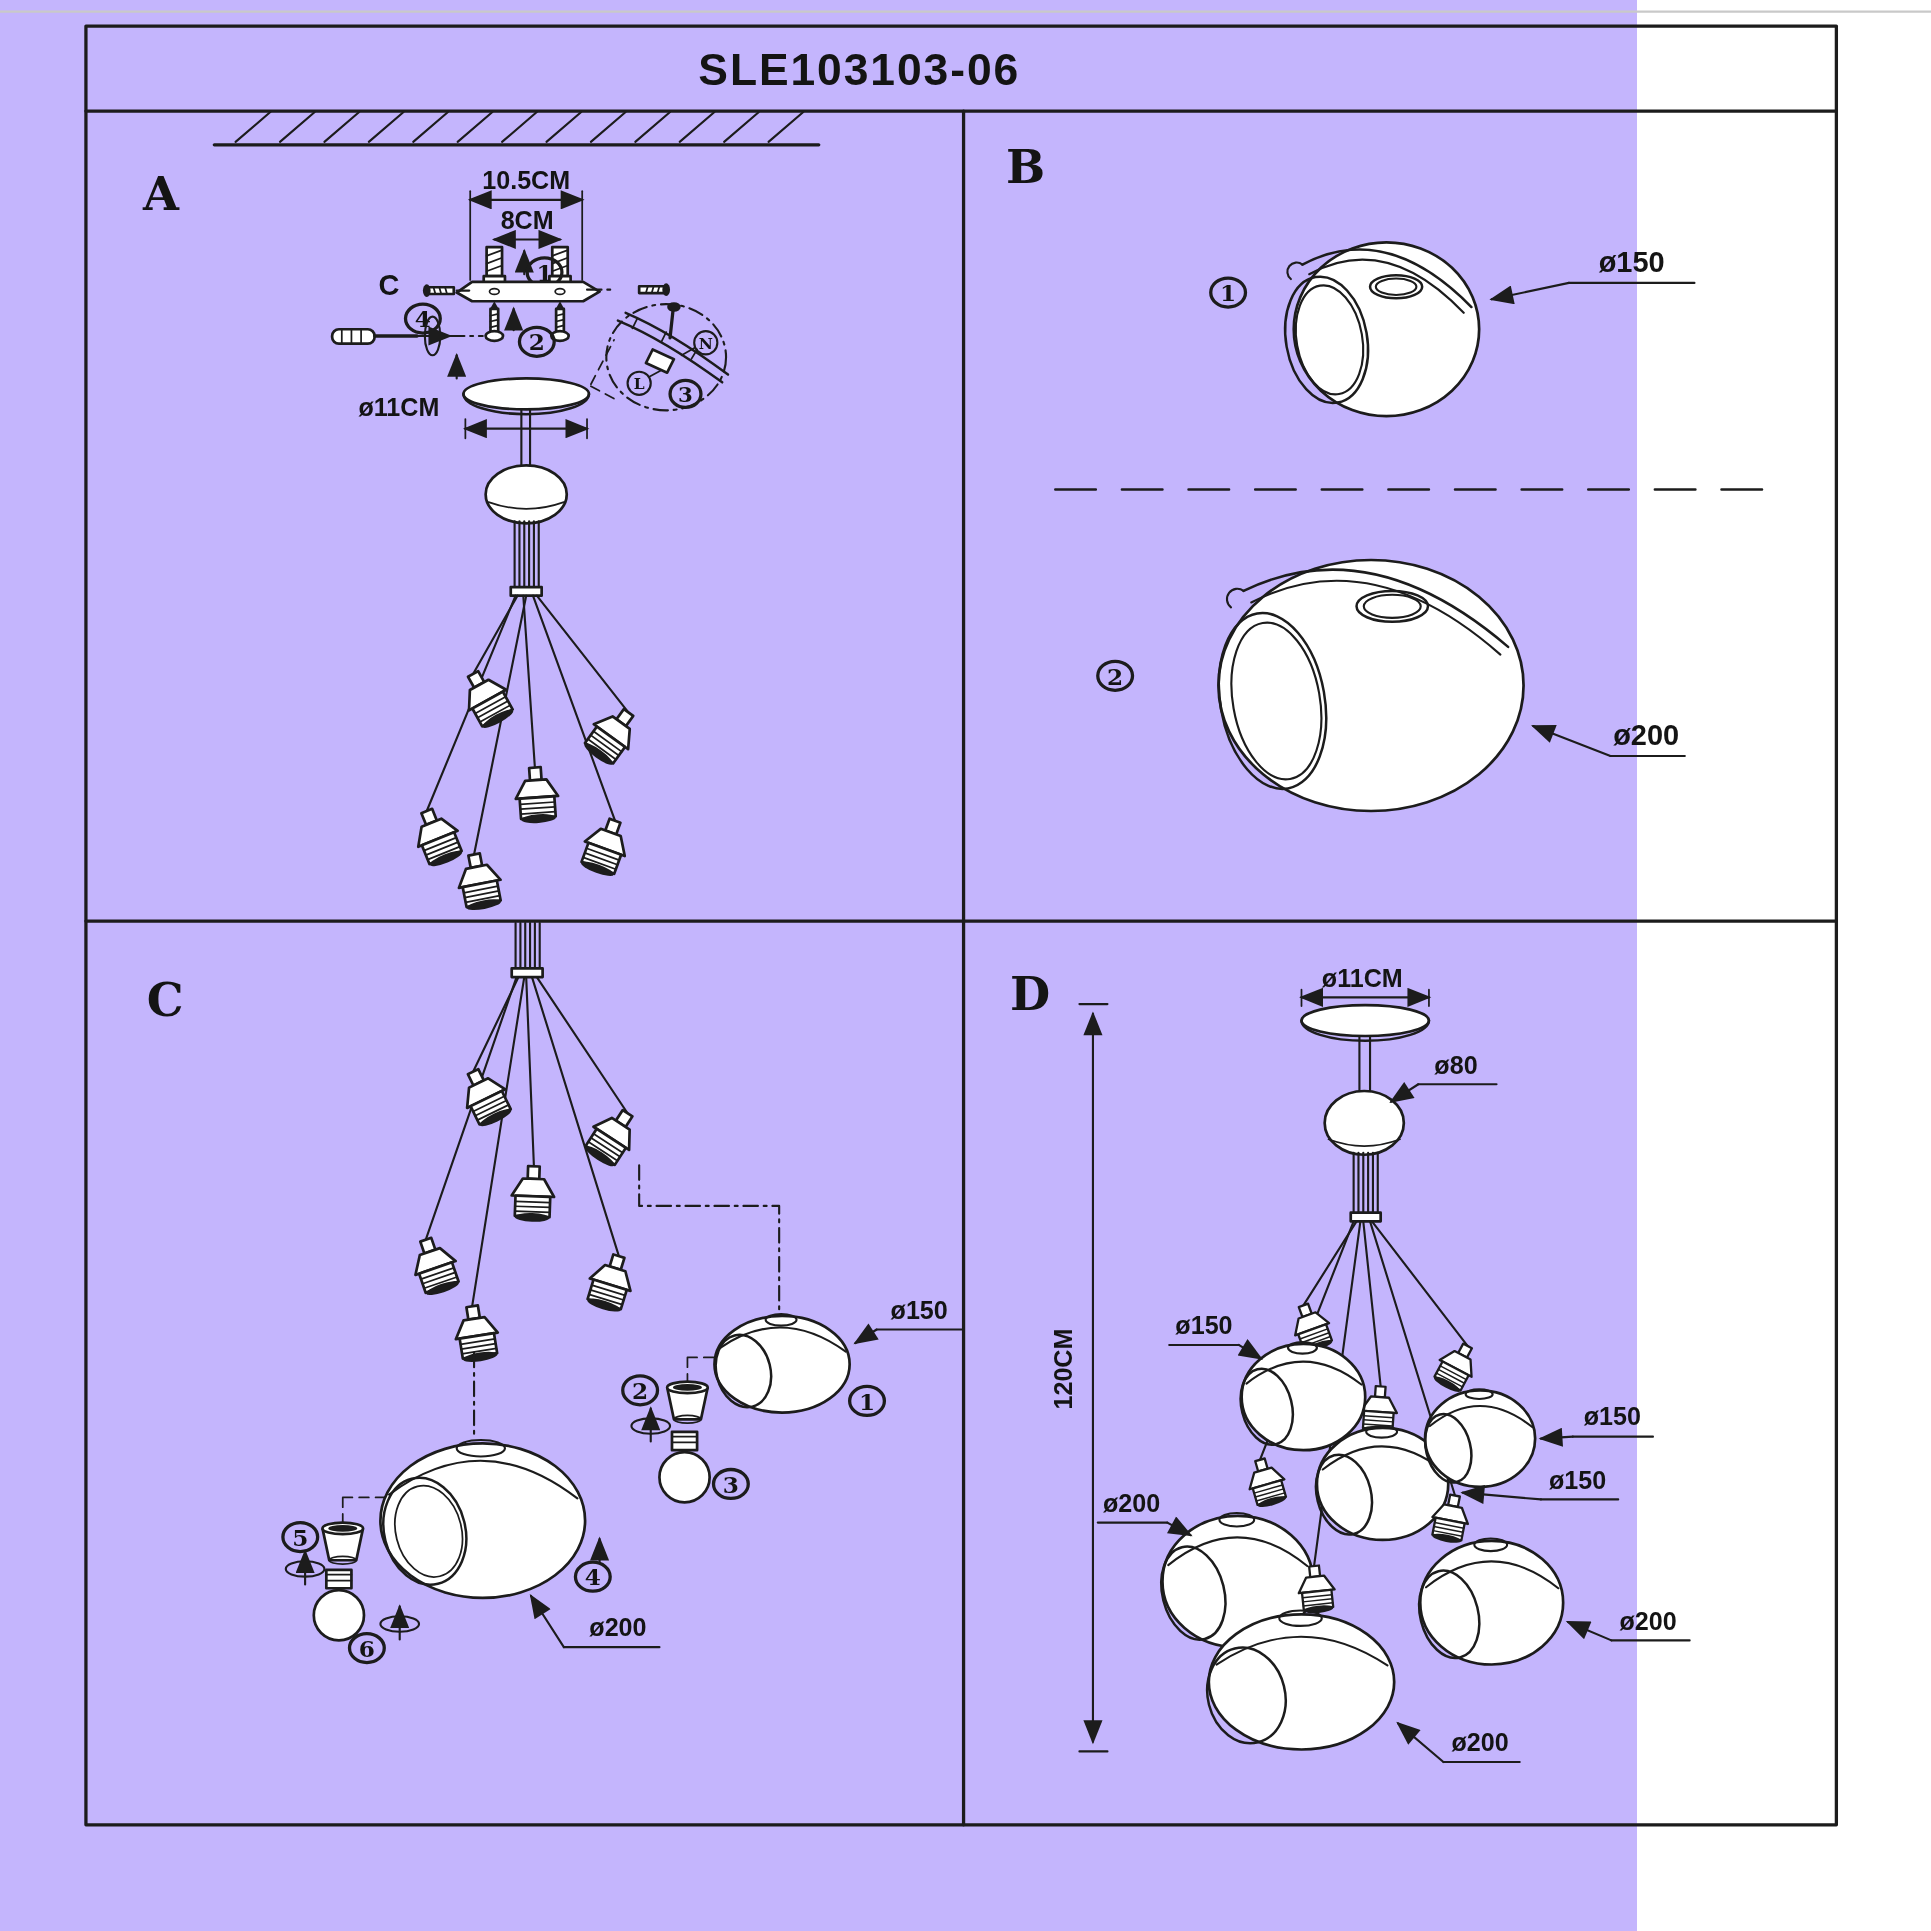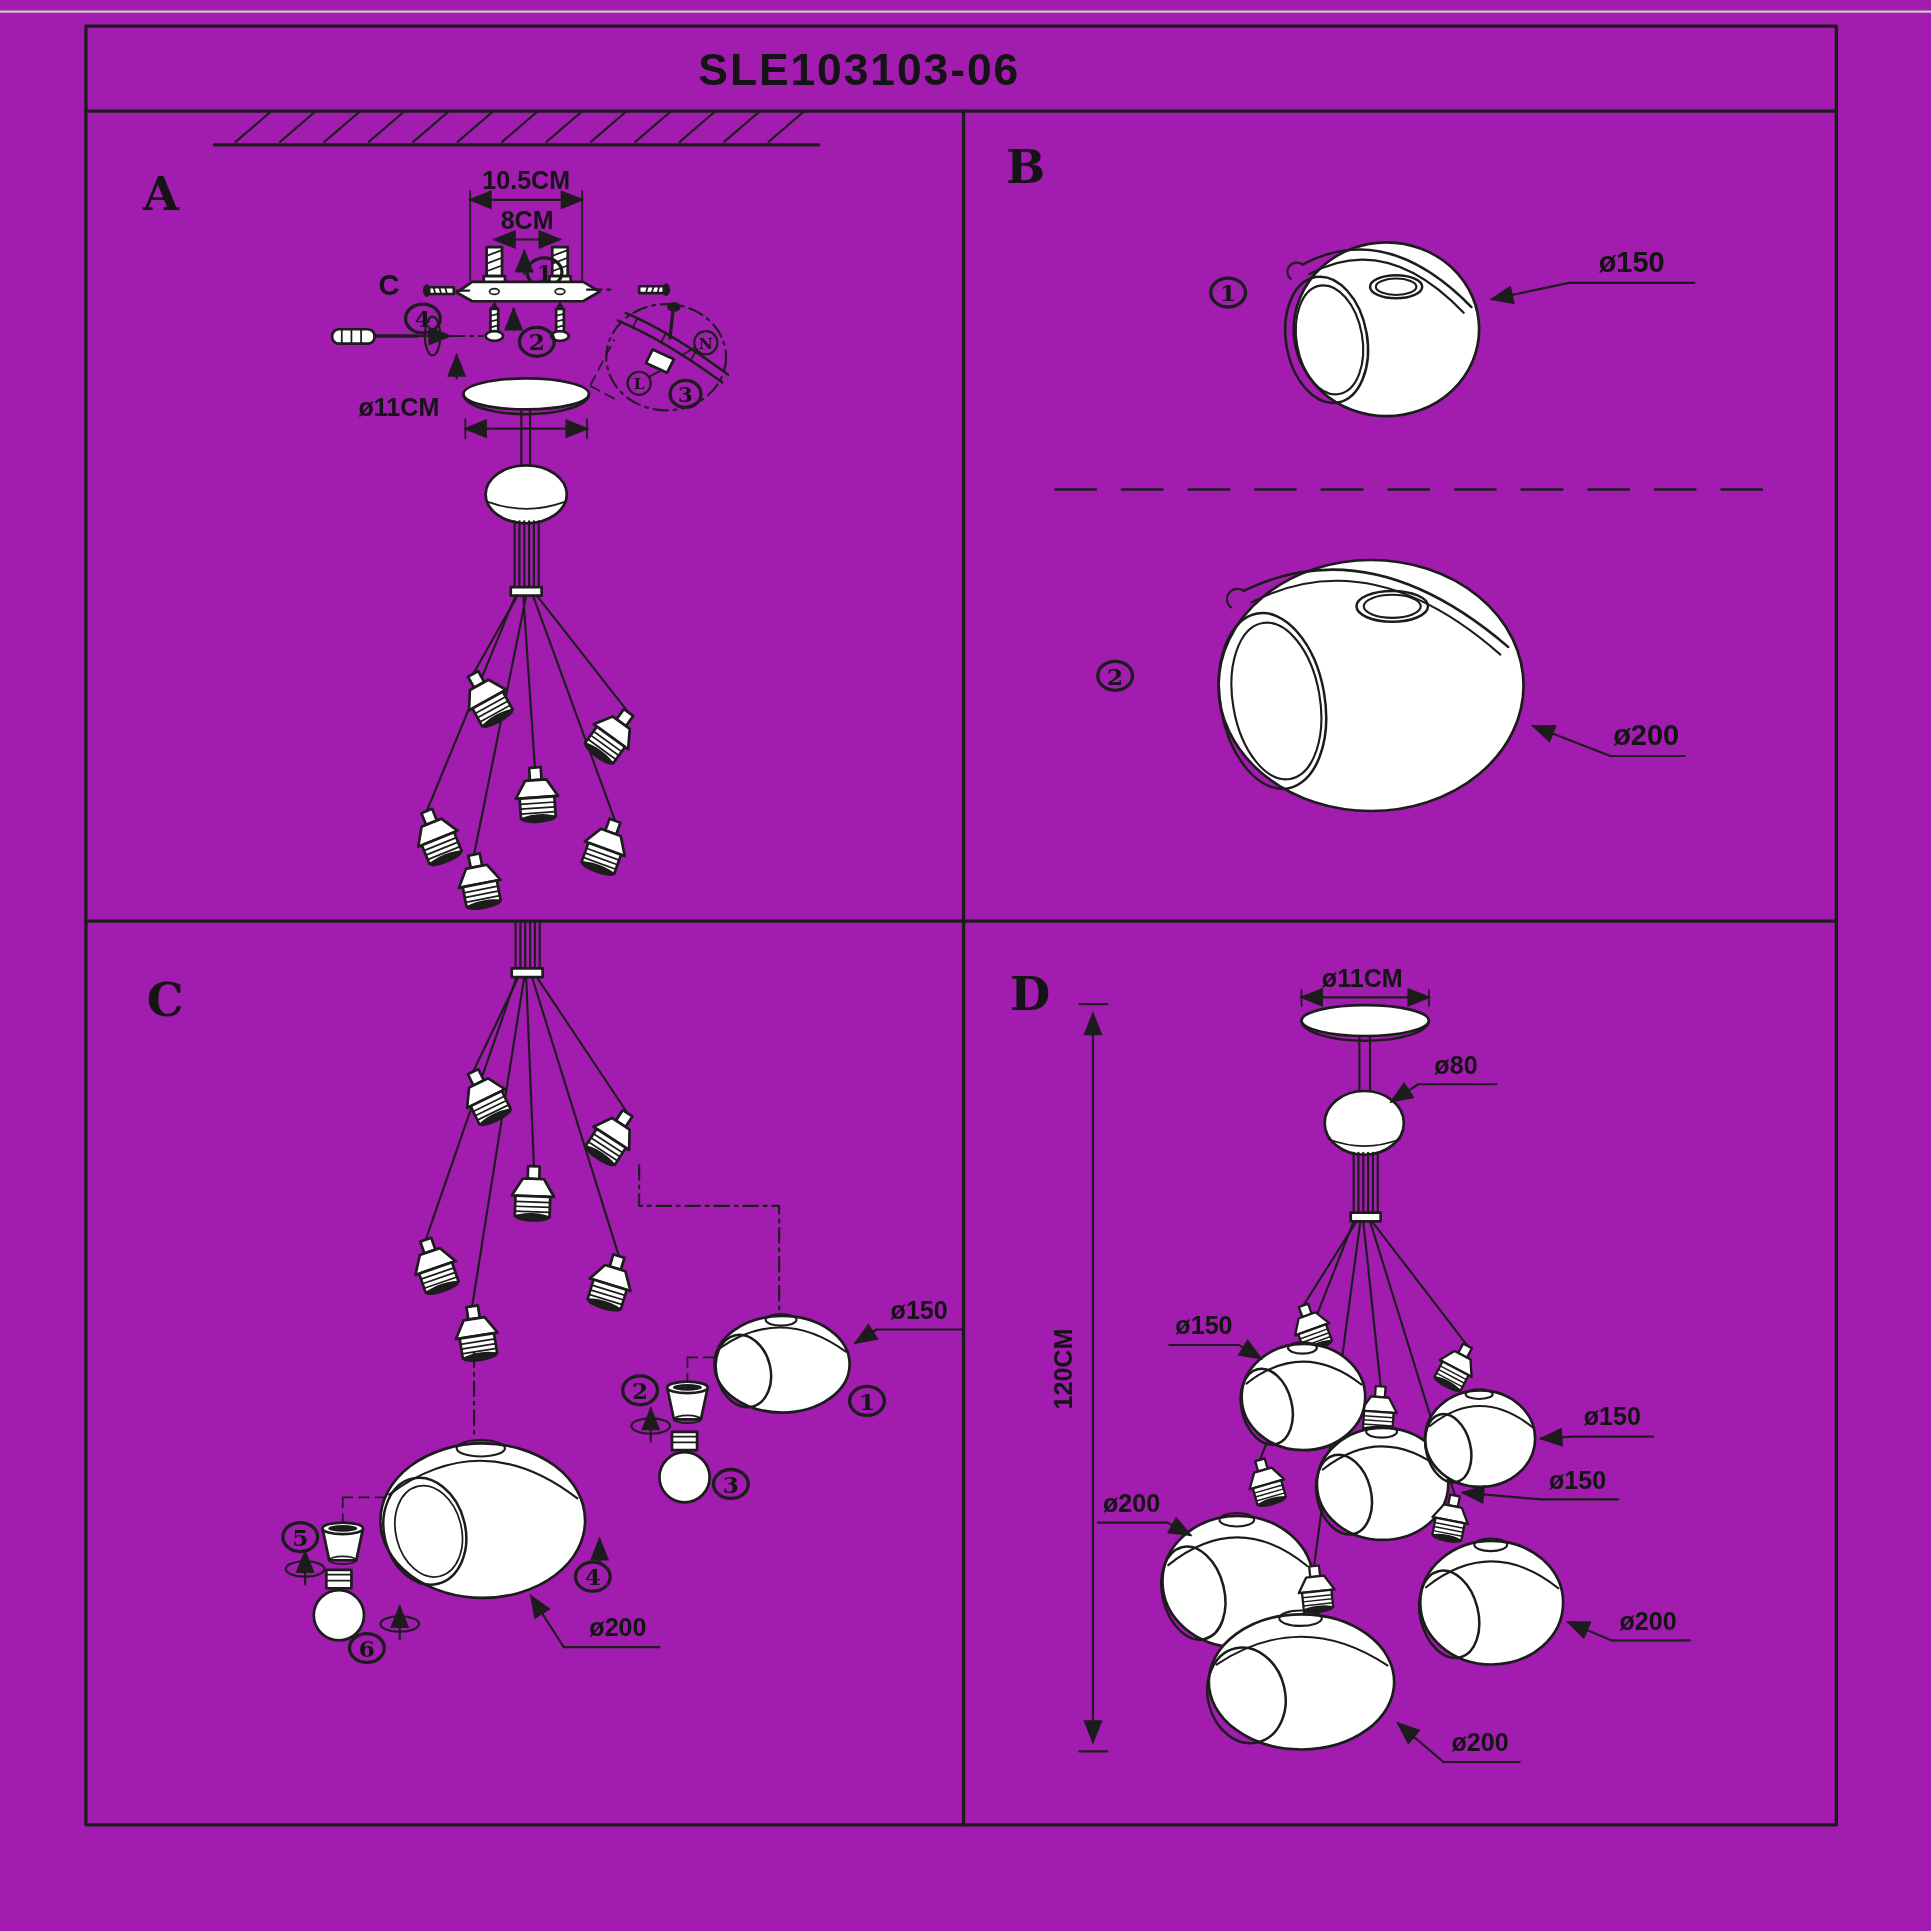--- a/index.html
+++ b/index.html
@@ -1,16 +1,16 @@
 <!DOCTYPE html>
 <html><head>
 <meta charset="utf-8">
 <style>
   html,body{margin:0;padding:0;background:#ffffff}
-  .sheet{position:relative;width:1931px;height:1931px;background:#a21caf;font-family:"Liberation Sans",sans-serif}
+  .sheet{position:relative;width:1637px;height:1931px;background:#c4b5fd;font-family:"Liberation Sans",sans-serif}
   svg{position:absolute;left:0;top:0}
   .ln{fill:none;stroke:#1c1c1c;stroke-width:2.6;stroke-linecap:round;stroke-linejoin:round}
   .lnf{fill:#ffffff;stroke:#1c1c1c;stroke-width:2.8;stroke-linejoin:round}
   .thin{stroke-width:1.8}
   .med{stroke-width:2.2}
   .thk{stroke-width:3.4}
   .dd{stroke-dasharray:15 6 3 6}
   .dsh{stroke-dasharray:10 7}
   .fill{fill:#1c1c1c;stroke:none}
   text{fill:#141414}

